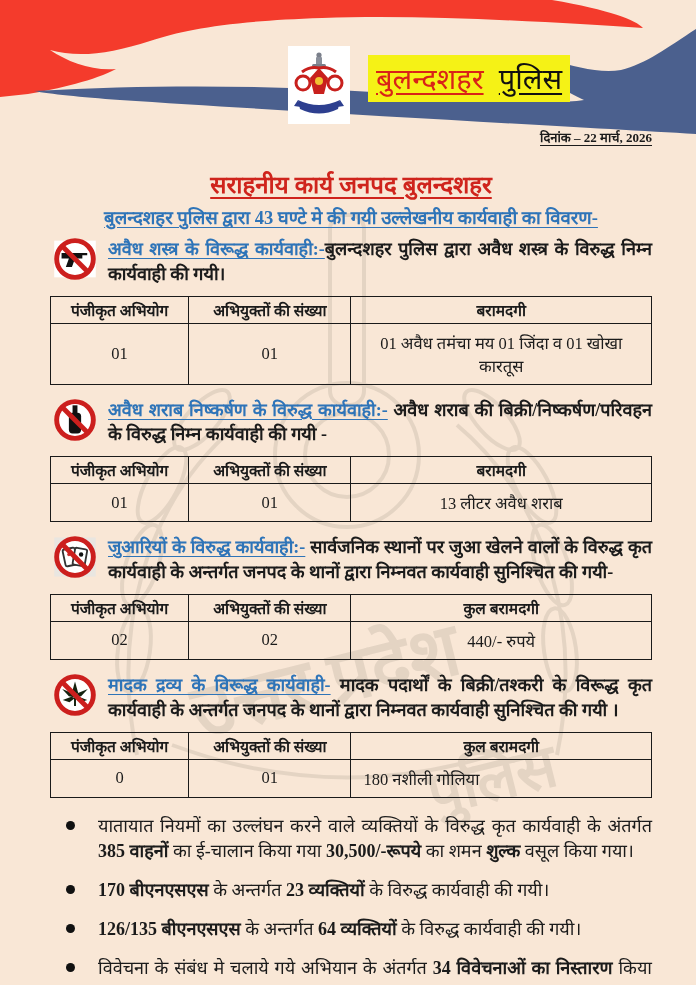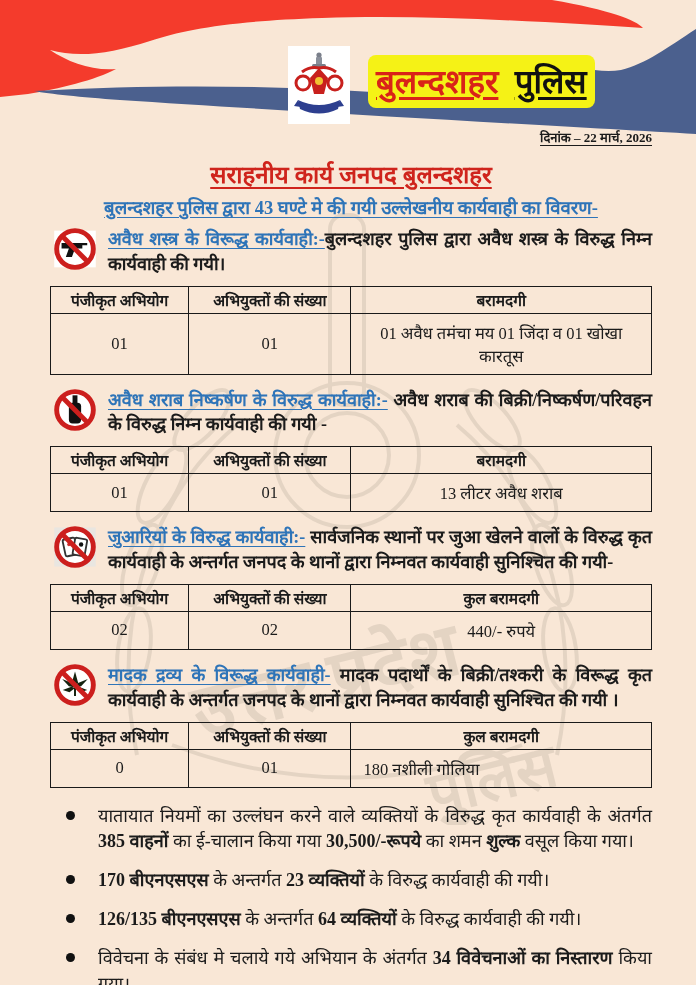--- a/index.html
+++ b/index.html
@@ -8,28 +8,28 @@
     --heading-blue:#2e74b8; --ink:#1b1b1b; --border:#1a1a1a;
   }
   *{box-sizing:border-box;margin:0;padding:0}
   body{background:#888;font-family:"Liberation Serif","DejaVu Serif",serif;}
   .page{position:relative;width:696px;height:985px;margin:0 auto;background:var(--page-bg);
         overflow:hidden;color:var(--ink);}
   .header-art{position:absolute;top:0;left:0;width:696px;height:160px;}
   .logo-box{position:absolute;left:288px;top:46px;width:62px;height:78px;background:#fff;
             display:flex;align-items:center;justify-content:center;z-index:3;}
   .brand{position:absolute;left:368px;top:55px;z-index:3;background:var(--highlight-yellow);
-         padding:3px 8px 5px;font-size:33px;font-weight:bold;white-space:nowrap;border-radius:8px;}
+         padding:3px 8px 5px;font-size:29px;font-weight:normal;white-space:nowrap;}
   .brand .r{color:var(--brand-red);text-decoration:underline;text-decoration-color:var(--brand-red);text-underline-offset:4px;}
   .brand .k{color:#111;text-decoration:underline;text-decoration-color:#111;text-underline-offset:4px;margin-left:8px;}
   .watermark{position:absolute;left:42px;top:185px;z-index:0;opacity:.16;}
   .content{position:relative;z-index:2;padding:128px 44px 0 50px;}
   .date-line{text-align:right;font-size:13px;font-weight:bold;}
   .date-line span{text-decoration:underline;text-underline-offset:3px;}
-  .main-title{text-align:center;font-size:24px;font-weight:bold;color:var(--title-red);margin-top:11px;}
+  .main-title{text-align:center;font-size:24px;font-weight:bold;color:var(--title-red);margin-top:21px;}
   .main-title span{text-decoration:underline;text-decoration-color:var(--title-red);text-underline-offset:4px;}
   .subtitle{text-align:center;font-size:18.5px;font-weight:bold;color:var(--heading-blue);margin-top:4px;}
   .subtitle span{text-decoration:underline;text-underline-offset:3px;}
   .section{margin-top:8px;}
   .sec-para{font-size:18px;line-height:1.38;text-align:justify;font-weight:bold;}
   .sec-icon{float:left;width:50px;height:44px;margin:0 8px 2px 0;}
   .sec-heading{color:var(--heading-blue);font-weight:bold;text-decoration:underline;
                text-decoration-color:var(--heading-blue);text-underline-offset:3px;}
   table.stats{width:100%;border-collapse:collapse;margin:9px 0 13px;background:transparent;clear:both;}
   table.stats th,table.stats td{border:1.6px solid var(--border);text-align:center;}

